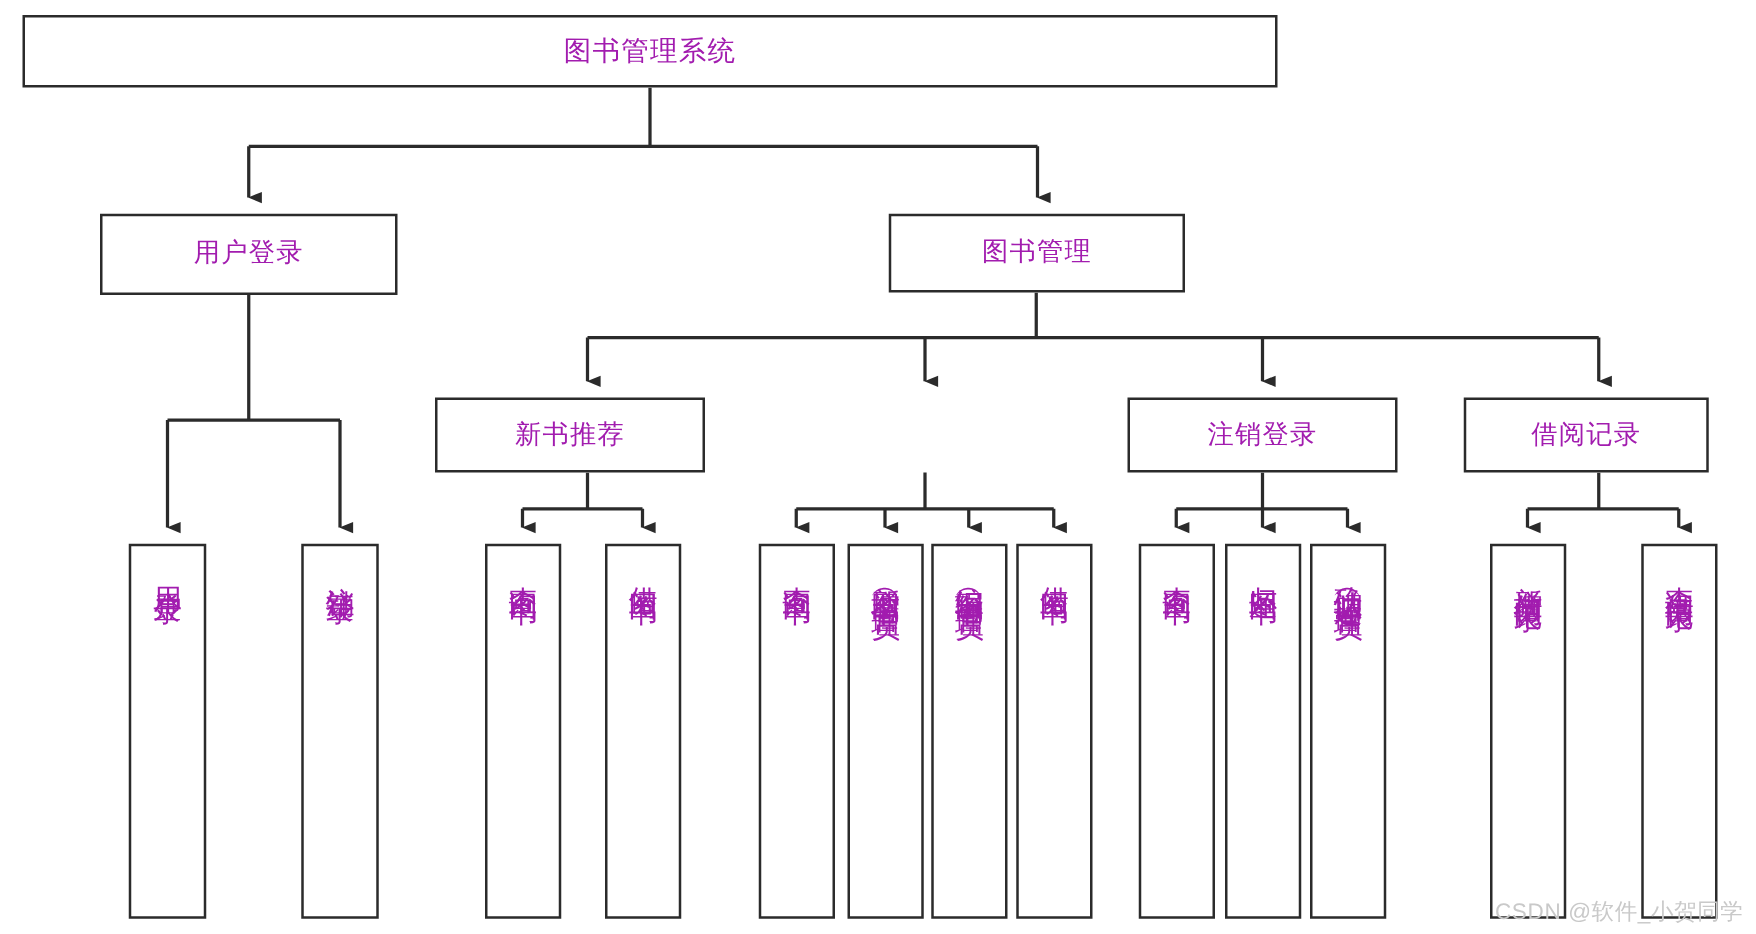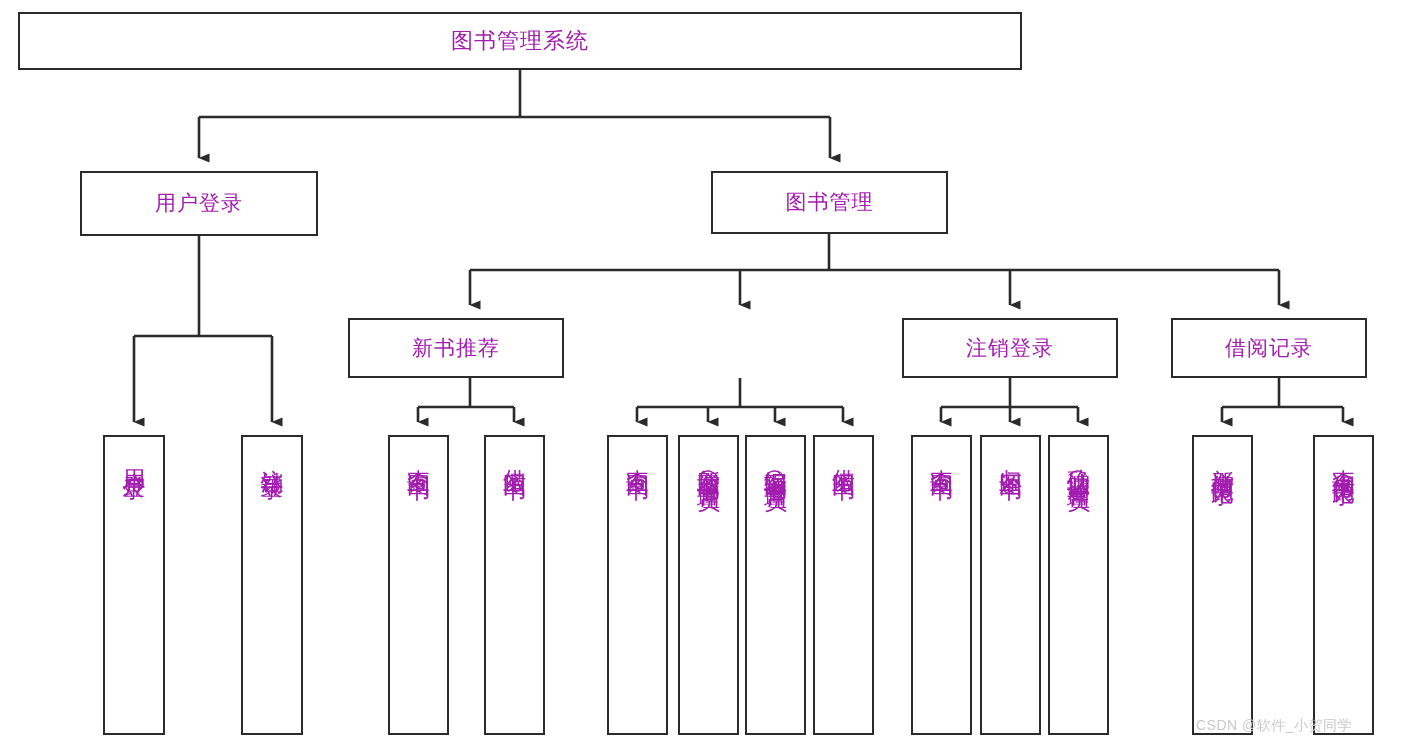--- a/index.html
+++ b/index.html
@@ -54,21 +54,21 @@
     writing-mode: vertical-rl;
     text-orientation: upright;
     font-size: 23px;
     letter-spacing: 3px;
     white-space: nowrap;
   }
   .node.root .lbl { font-size: 22px; }
   .watermark {
     position: absolute;
     color: #c9c9c9;
-    font-size: 14px;
+    font-size: 18px;
     letter-spacing: 0.5px;
     white-space: nowrap;
     user-select: none;
   }
 </style>
 </head>
 <body>
 
 <div id="canvas">
 

